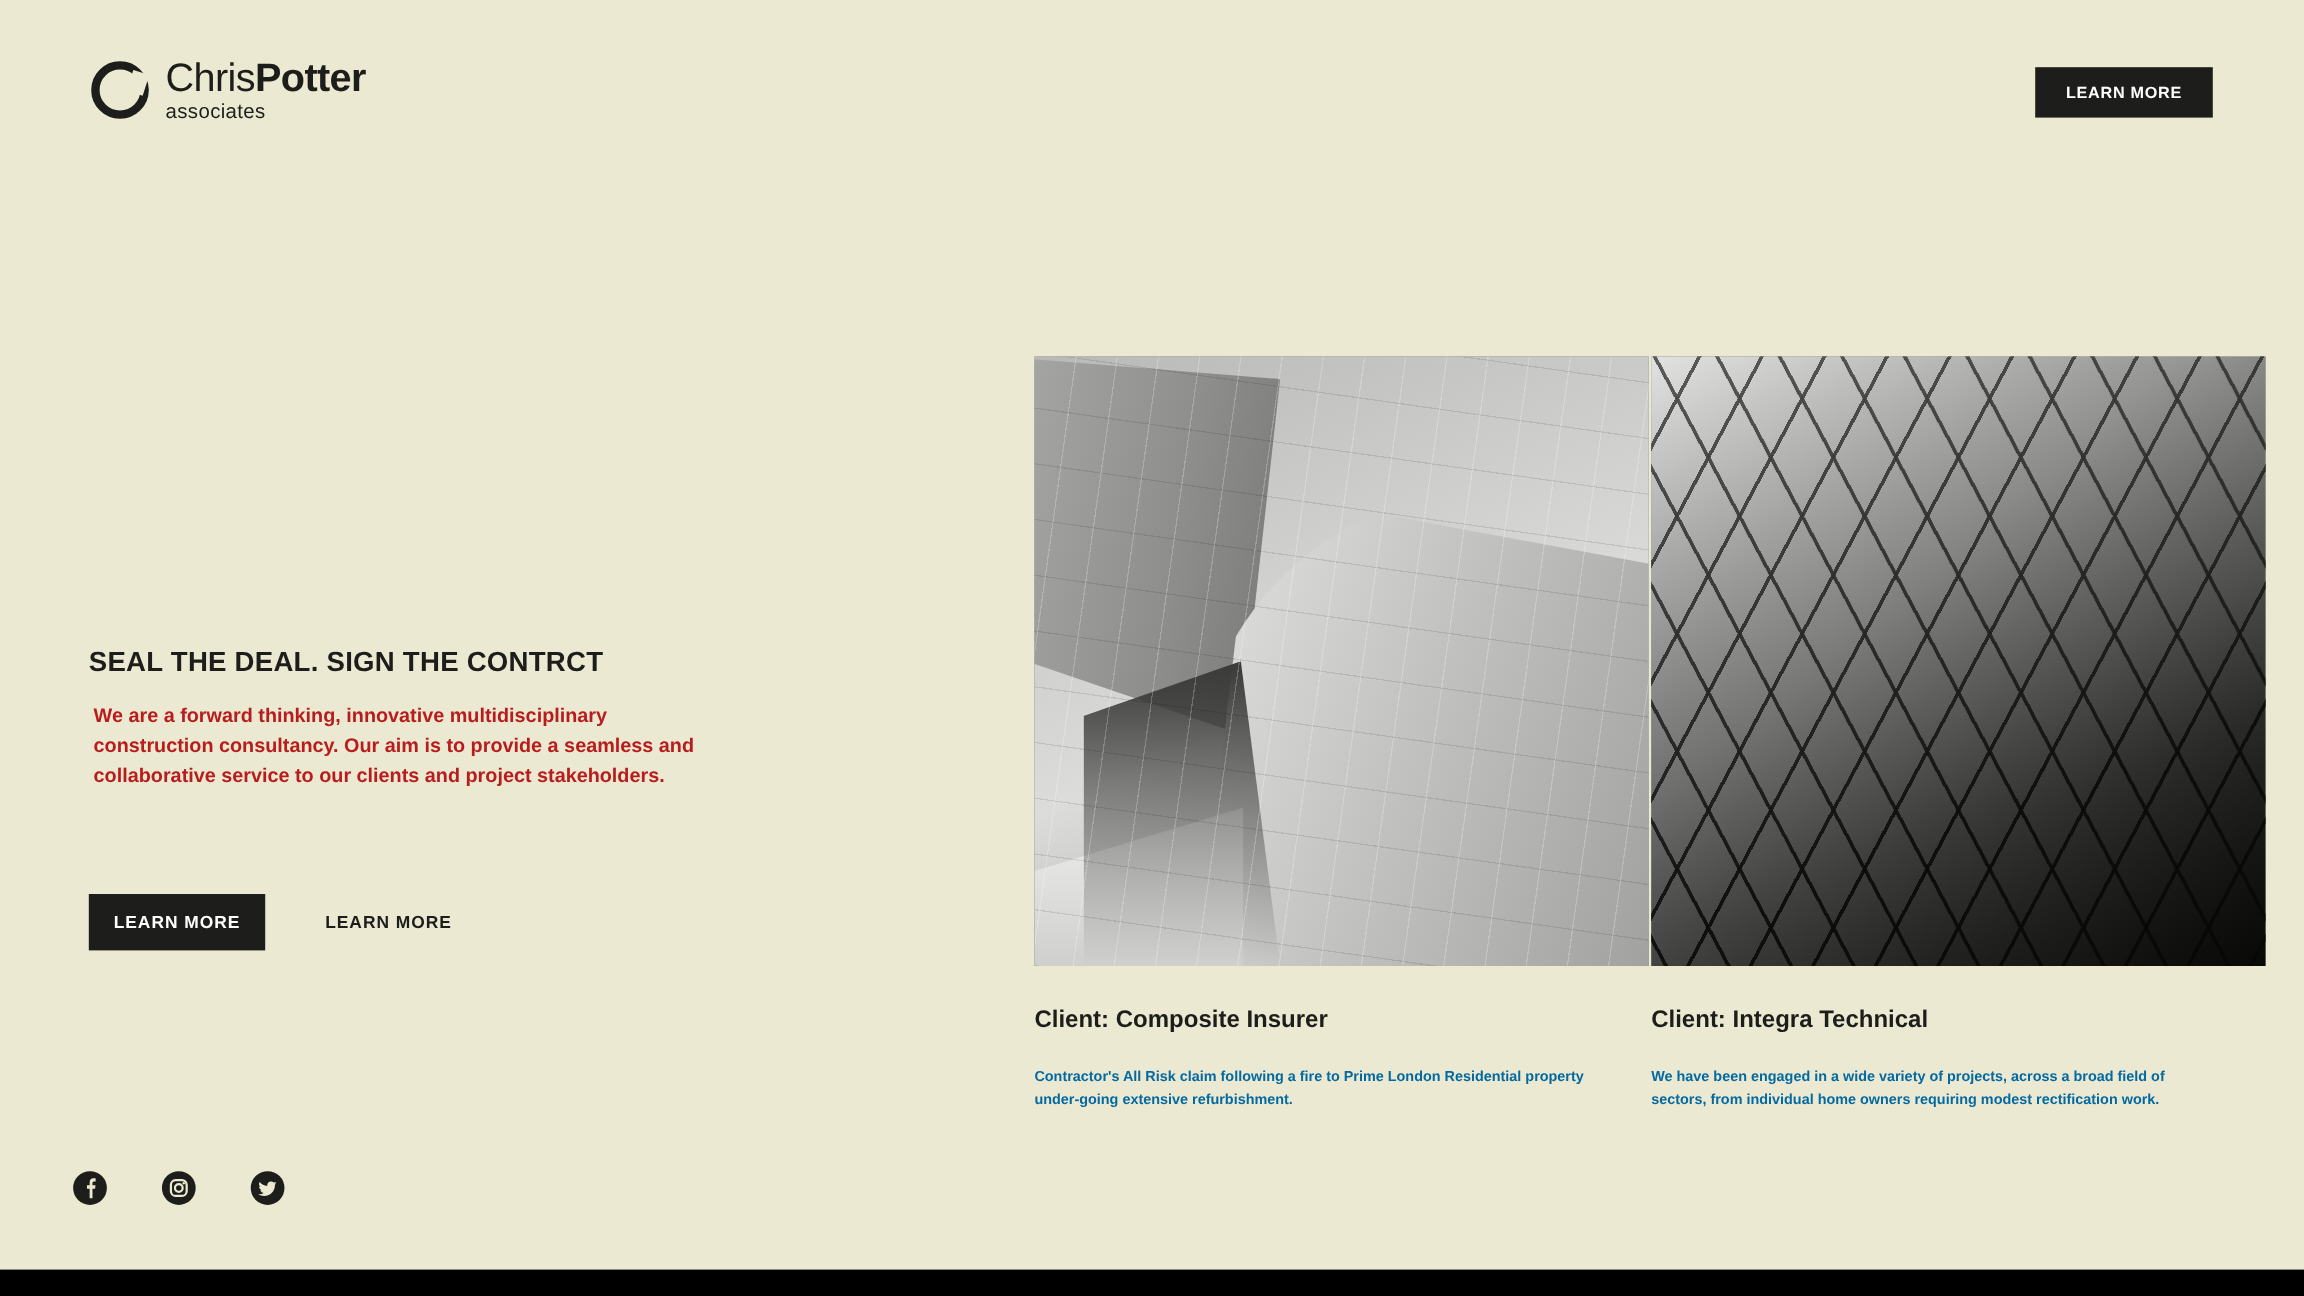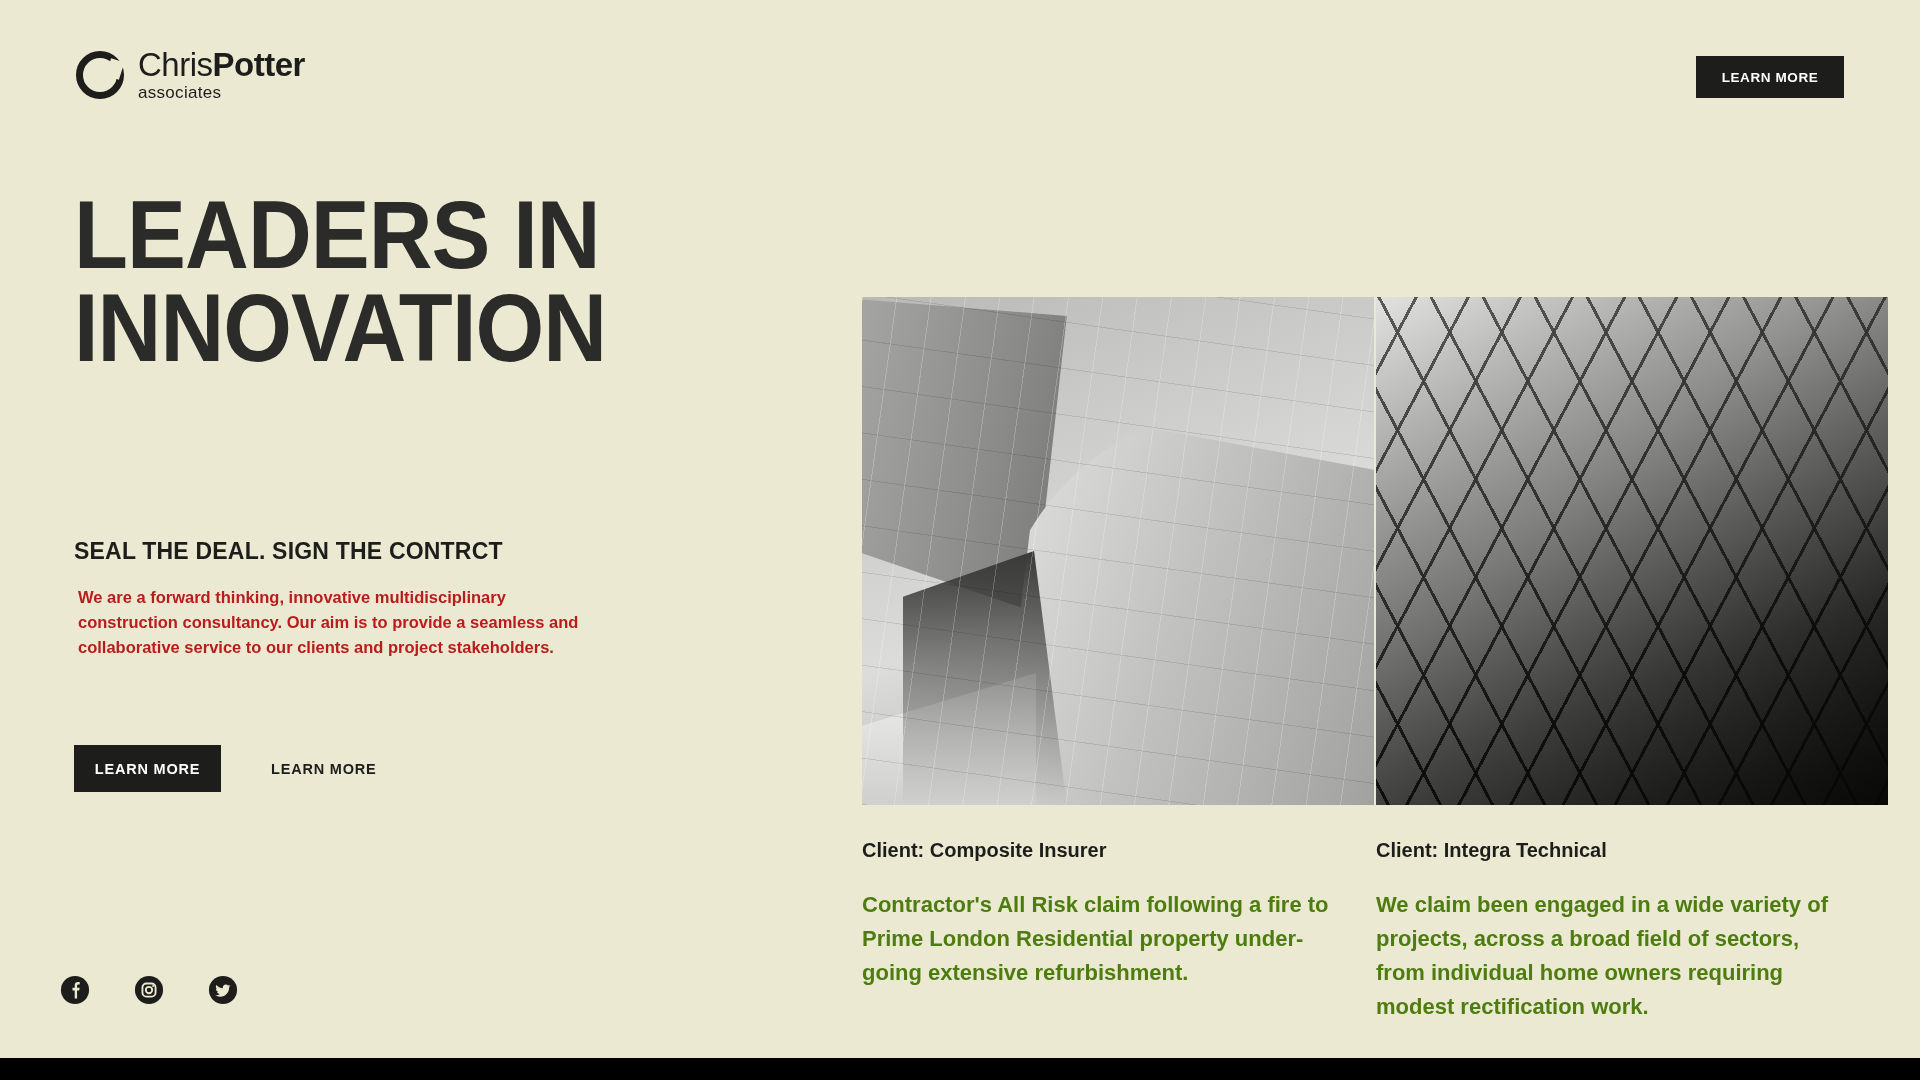--- a/index.html
+++ b/index.html
@@ -225,23 +225,23 @@
     background: linear-gradient(160deg, rgba(255,255,255,0.25), rgba(0,0,0,0.45) 70%, rgba(0,0,0,0.7));
   }
   .card-title {
     margin-top: 34px;
     font-size: 20px;
     font-weight: 700;
     color: #1d1d1b;
   }
   .card-body {
     margin-top: 26px;
-    font-size: 22px;
+    font-size: 12px;
     line-height: 1.55;
-    color: #4d7c0f;
+    color: #0369a1;
     font-weight: 600;
     width: 470px;
   }
 </style>
 </head>
 <body>
 
 <div class="page">
 
   <div class="logo">
@@ -249,26 +249,20 @@
     <div class="logo-text">
       <div class="logo-name">
         <span>Chris</span><b>Potter</b>
       </div>
       <div class="logo-sub">associates</div>
     </div>
   </div>
 
   <button class="header-cta">LEARN MORE</button>
 
-  <div class="hero">
-    <h1>
-      <span>LEADERS IN</span><br>
-      <span>INNOVATION</span>
-    </h1>
-  </div>
 
   <div class="sub-head">SEAL THE DEAL. SIGN THE CONTRCT</div>
   <div class="body-copy">We are a forward thinking, innovative multidisciplinary construction consultancy. Our aim is to provide a seamless and collaborative service to our clients and project stakeholders.</div>
 
   <div class="cta-row">
     <button class="btn-solid">LEARN MORE</button>
     <button class="btn-text">LEARN MORE</button>
   </div>
 
   <div class="social">
@@ -305,19 +299,19 @@
     </div>
 
     <div class="card">
       <div class="card-media">
         <div class="art2">
           <div class="grid"></div>
           <div class="fade"></div>
         </div>
       </div>
       <div class="card-title">Client: Integra Technical</div>
-      <div class="card-body">We claim been engaged in a wide variety of projects, across a broad field of sectors, from individual home owners requiring modest rectification work.</div>
+      <div class="card-body">We have been engaged in a wide variety of projects, across a broad field of sectors, from individual home owners requiring modest rectification work.</div>
     </div>
 
   </div>
 
   <div class="bottom-bar"></div>
 </div>
 
 </body></html>

